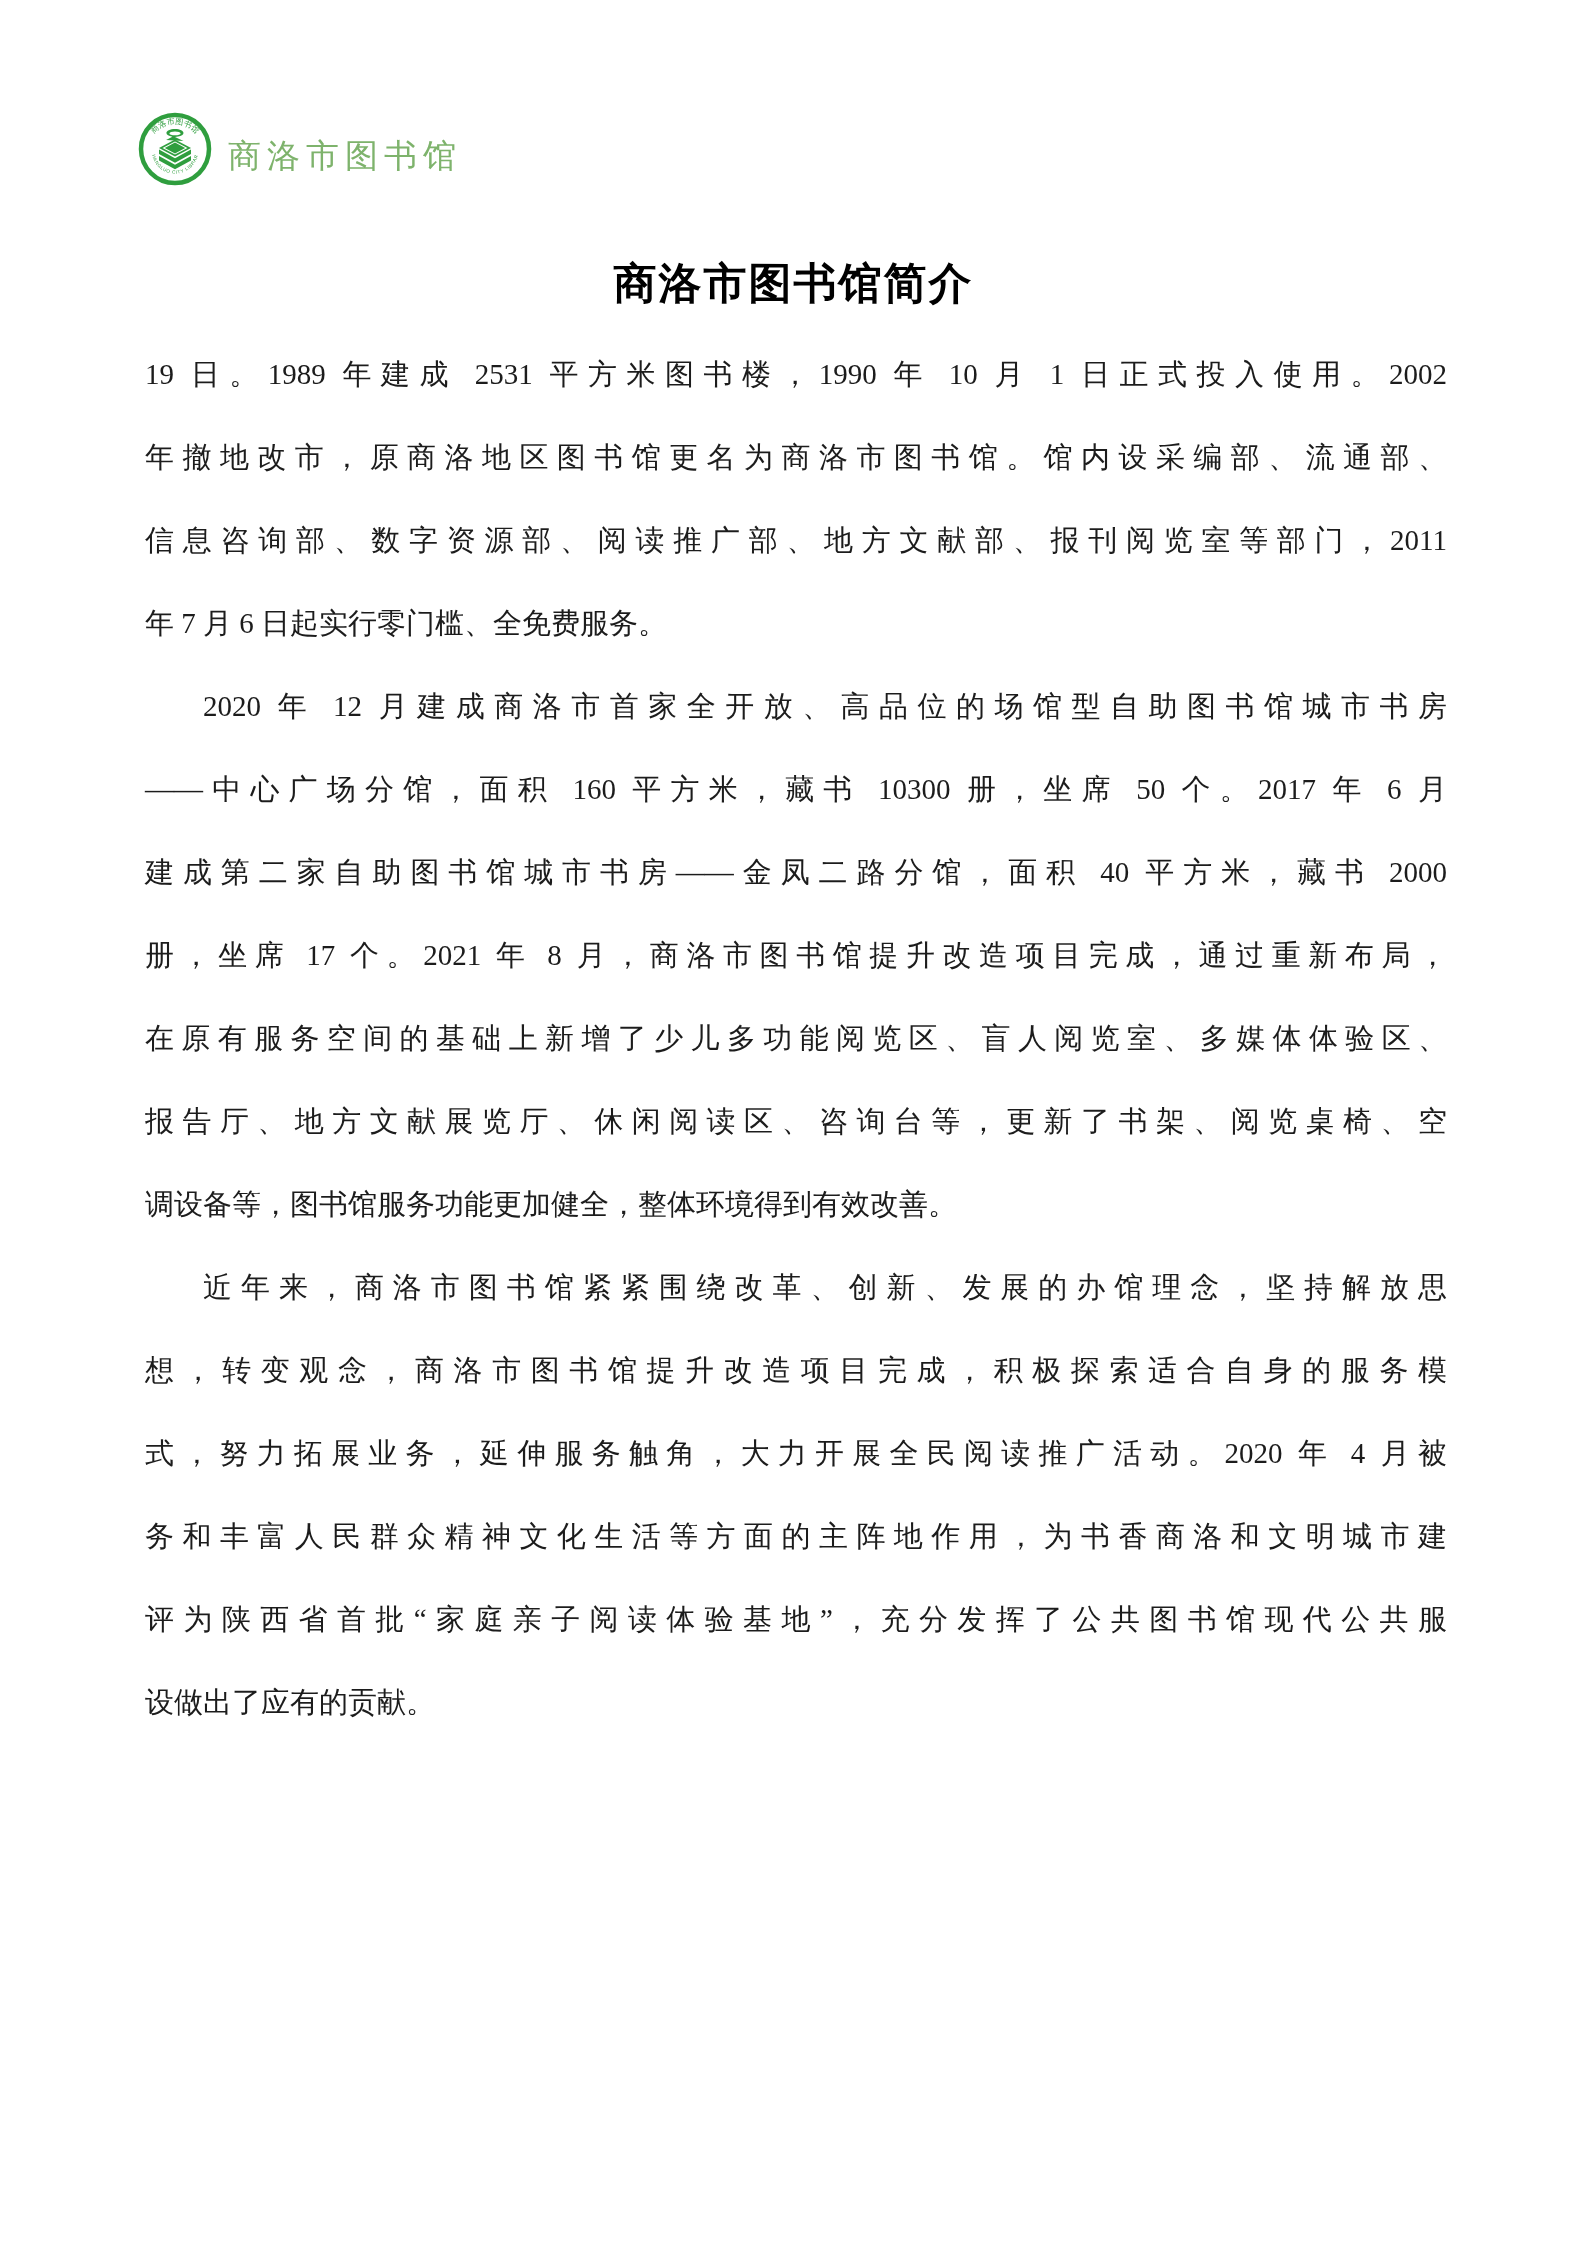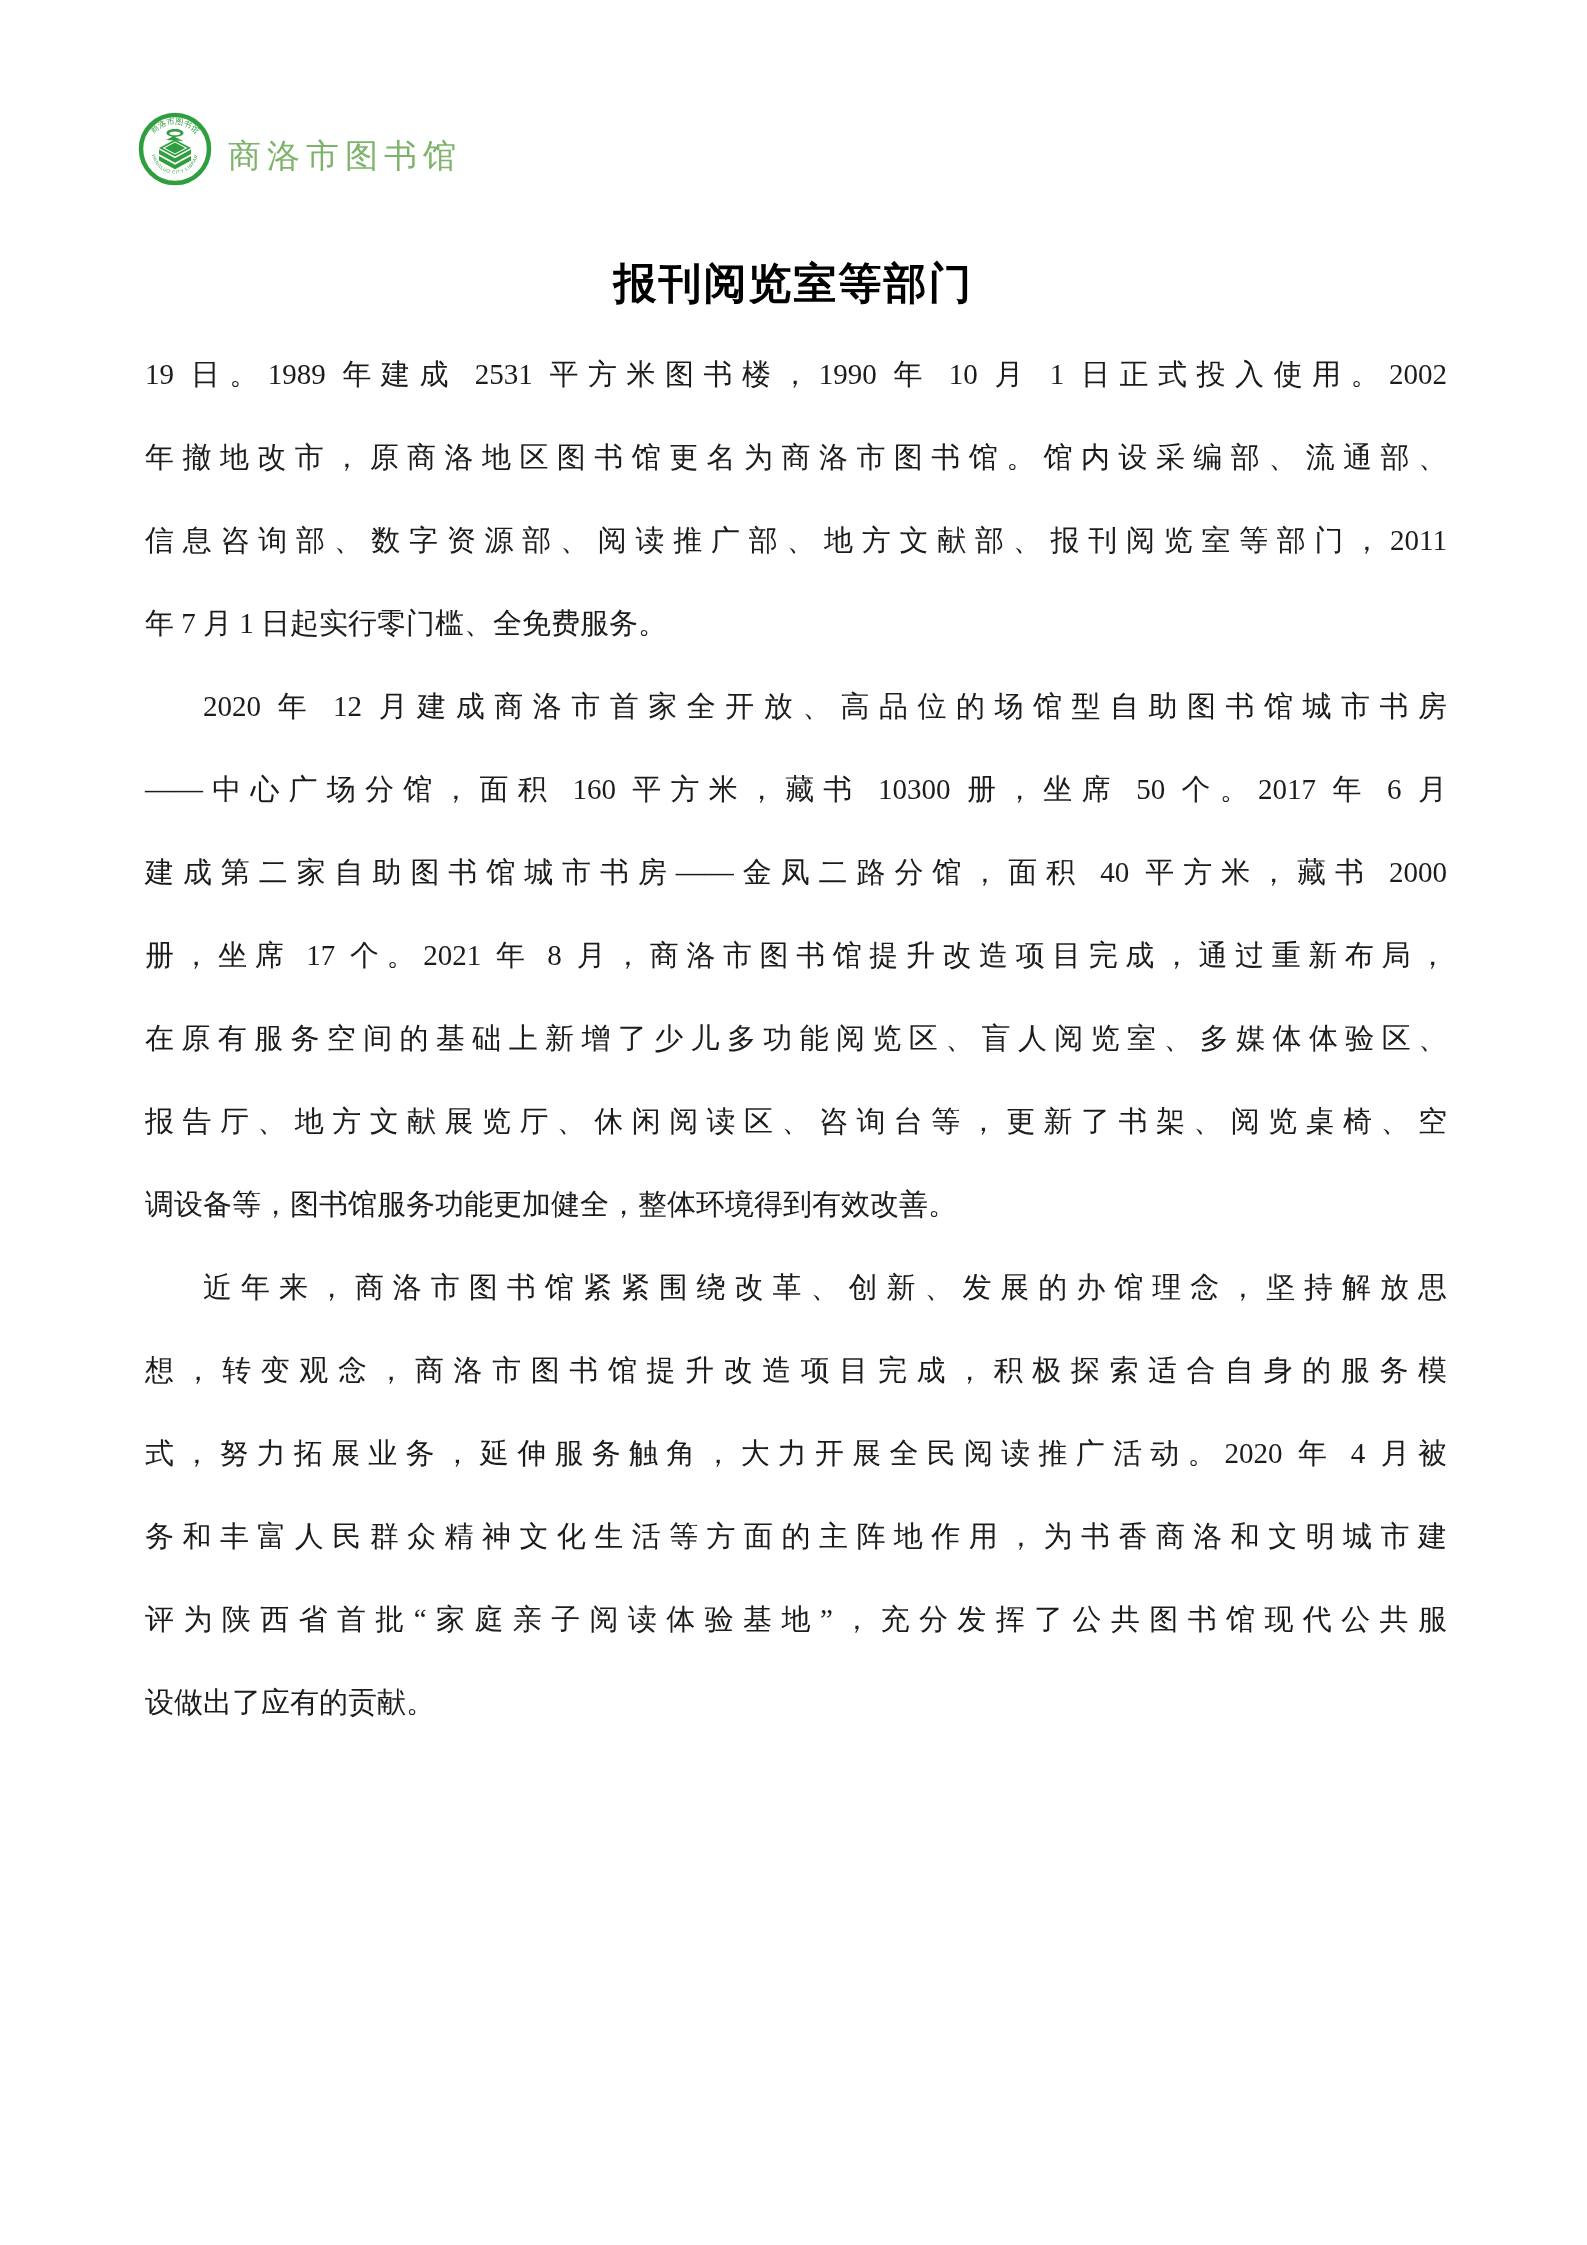--- a/index.html
+++ b/index.html
@@ -74,27 +74,27 @@
       <path fill="#2f9e3e" d="M26.8 36 L37 30.6 L47.2 36 L37 41.4 Z"></path>
       <path fill="#2f9e3e" d="M21 37.5 L21 42 L37 50.8 L37 46.2 Z"></path>
       <path fill="#2f9e3e" d="M53 37.5 L53 42 L37 50.8 L37 46.2 Z"></path>
       <path fill="#2f9e3e" d="M21 44 L21 48.5 L37 57.3 L37 52.8 Z"></path>
       <path fill="#2f9e3e" d="M53 44 L53 48.5 L37 57.3 L37 52.8 Z"></path>
     </g>
   </svg>
   <span class="brand" style="color: rgb(126, 179, 108);">商洛市图书馆</span>
 </div>
 
-<h1 class="doc-title">报刊阅览室等部门</h1>
+<h1 class="doc-title">商洛市图书馆简介</h1>
 
 <div class="doc-body">
     <div class="line">19 日。1989 年建成 2531 平方米图书楼，1990 年 10 月 1 日正式投入使用。2002</div>
     <div class="line">年撤地改市，原商洛地区图书馆更名为商洛市图书馆。馆内设采编部、流通部、</div>
     <div class="line">信息咨询部、数字资源部、阅读推广部、地方文献部、报刊阅览室等部门，2011</div>
-    <div class="line para-end">年 7 月 1 日起实行零门槛、全免费服务。</div>
+    <div class="line para-end">年 7 月 6 日起实行零门槛、全免费服务。</div>
     <div class="line indent">2020 年 12 月建成商洛市首家全开放、高品位的场馆型自助图书馆城市书房</div>
     <div class="line">——中心广场分馆，面积 160 平方米，藏书 10300 册，坐席 50 个。2017 年 6 月</div>
     <div class="line">建成第二家自助图书馆城市书房——金凤二路分馆，面积 40 平方米，藏书 2000</div>
     <div class="line">册，坐席 17 个。2021 年 8 月，商洛市图书馆提升改造项目完成，通过重新布局，</div>
     <div class="line">在原有服务空间的基础上新增了少儿多功能阅览区、盲人阅览室、多媒体体验区、</div>
     <div class="line">报告厅、地方文献展览厅、休闲阅读区、咨询台等，更新了书架、阅览桌椅、空</div>
     <div class="line para-end">调设备等，图书馆服务功能更加健全，整体环境得到有效改善。</div>
     <div class="line indent">近年来，商洛市图书馆紧紧围绕改革、创新、发展的办馆理念，坚持解放思</div>
     <div class="line">想，转变观念，商洛市图书馆提升改造项目完成，积极探索适合自身的服务模</div>
     <div class="line">式，努力拓展业务，延伸服务触角，大力开展全民阅读推广活动。2020 年 4 月被</div>

